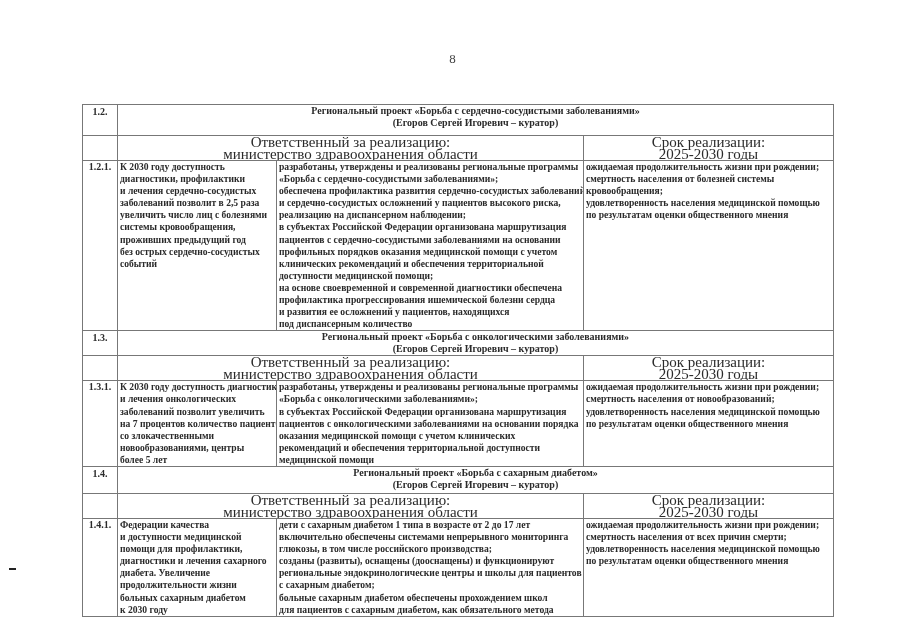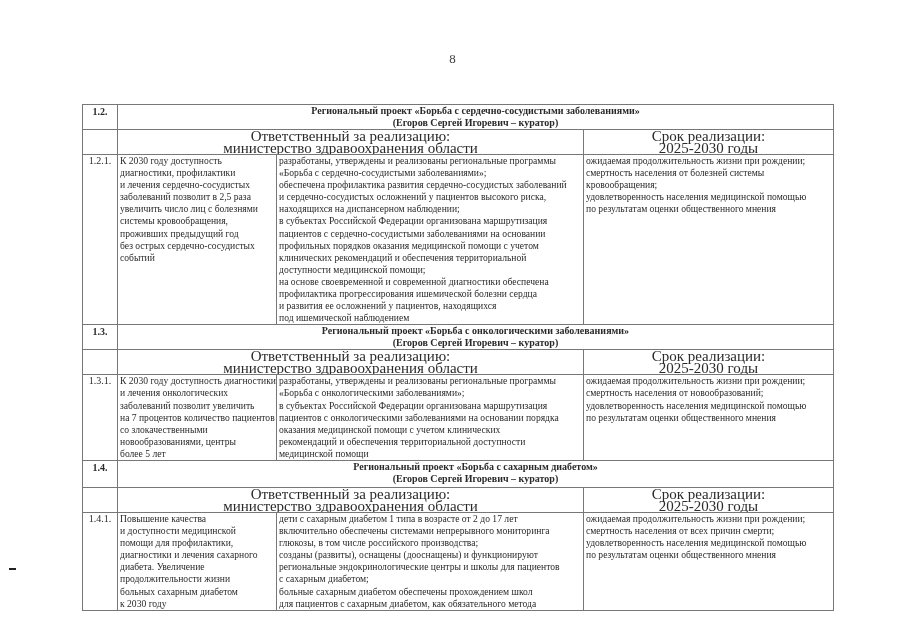--- a/index.html
+++ b/index.html
@@ -64,38 +64,38 @@
       font-weight: bold;
       font-size: 10px;
       line-height: 12px;
     }
     table.doc-table td.resp, table.doc-table td.term {
       text-align: center;
       font-size: 15px;
       line-height: 12px;
     }
     .line { display: block; white-space: nowrap; }
-    .row-sep-thick td { border-top: 2px solid #999; }
+    .row-sep-thick td { border-top: 2px solid #999; font-weight: bold; }
   </style>
 </head>
 <body>
 
 <div class="page-number">8</div>
 <div class="scan-mark"></div>
 
 <table class="doc-table">
   <colgroup>
     <col style="width:35px">
     <col style="width:159px">
     <col style="width:307px">
     <col style="width:250px">
   </colgroup>
   <tbody>
 
-    <tr style="height:25px">
+    <tr style="height:31px">
       <td class="num">1.2.</td>
       <td colspan="3" class="project-title">
         <span class="line">Региональный проект «Борьба с сердечно-сосудистыми заболеваниями»</span>
         <span class="line">(Егоров Сергей Игоревич – куратор)</span>
       </td>
     </tr>
     <tr style="height:25px">
       <td></td>
       <td colspan="2" class="resp">
         <span class="line">Ответственный за реализацию:</span>
@@ -117,30 +117,30 @@
         <span class="line">системы кровообращения,</span>
         <span class="line">проживших предыдущий год</span>
         <span class="line">без острых сердечно-сосудистых</span>
         <span class="line">событий</span>
       </td>
       <td>
         <span class="line">разработаны, утверждены и реализованы региональные программы</span>
         <span class="line">«Борьба с сердечно-сосудистыми заболеваниями»;</span>
         <span class="line">обеспечена профилактика развития сердечно-сосудистых заболеваний</span>
         <span class="line">и сердечно-сосудистых осложнений у пациентов высокого риска,</span>
-        <span class="line">находящихся на диспансерном наблюдении;</span>
+        <span class="line">реализацию на диспансерном наблюдении;</span>
         <span class="line">в субъектах Российской Федерации организована маршрутизация</span>
         <span class="line">пациентов с сердечно-сосудистыми заболеваниями на основании</span>
         <span class="line">профильных порядков оказания медицинской помощи с учетом</span>
         <span class="line">клинических рекомендаций и обеспечения территориальной</span>
         <span class="line">доступности медицинской помощи;</span>
         <span class="line">на основе своевременной и современной диагностики обеспечена</span>
         <span class="line">профилактика прогрессирования ишемической болезни сердца</span>
         <span class="line">и развития ее осложнений у пациентов, находящихся</span>
-        <span class="line">под ишемической наблюдением</span>
+        <span class="line">под диспансерным количество</span>
       </td>
       <td>
         <span class="line">ожидаемая продолжительность жизни при рождении;</span>
         <span class="line">смертность населения от болезней системы</span>
         <span class="line">кровообращения;</span>
         <span class="line">удовлетворенность населения медицинской помощью</span>
         <span class="line">по результатам оценки общественного мнения</span>
       </td>
     </tr>
 
@@ -204,21 +204,21 @@
         <span class="line">министерство здравоохранения области</span>
       </td>
       <td class="term">
         <span class="line">Срок реализации:</span>
         <span class="line">2025-2030 годы</span>
       </td>
     </tr>
     <tr class="row-sep-thick" style="height:96px">
       <td class="subnum">1.4.1.</td>
       <td>
-        <span class="line">Повышение качества</span>
+        <span class="line">Федерации качества</span>
         <span class="line">и доступности медицинской</span>
         <span class="line">помощи для профилактики,</span>
         <span class="line">диагностики и лечения сахарного</span>
         <span class="line">диабета. Увеличение</span>
         <span class="line">продолжительности жизни</span>
         <span class="line">больных сахарным диабетом</span>
         <span class="line">к 2030 году</span>
       </td>
       <td>
         <span class="line">дети с сахарным диабетом 1 типа в возрасте от 2 до 17 лет</span>

